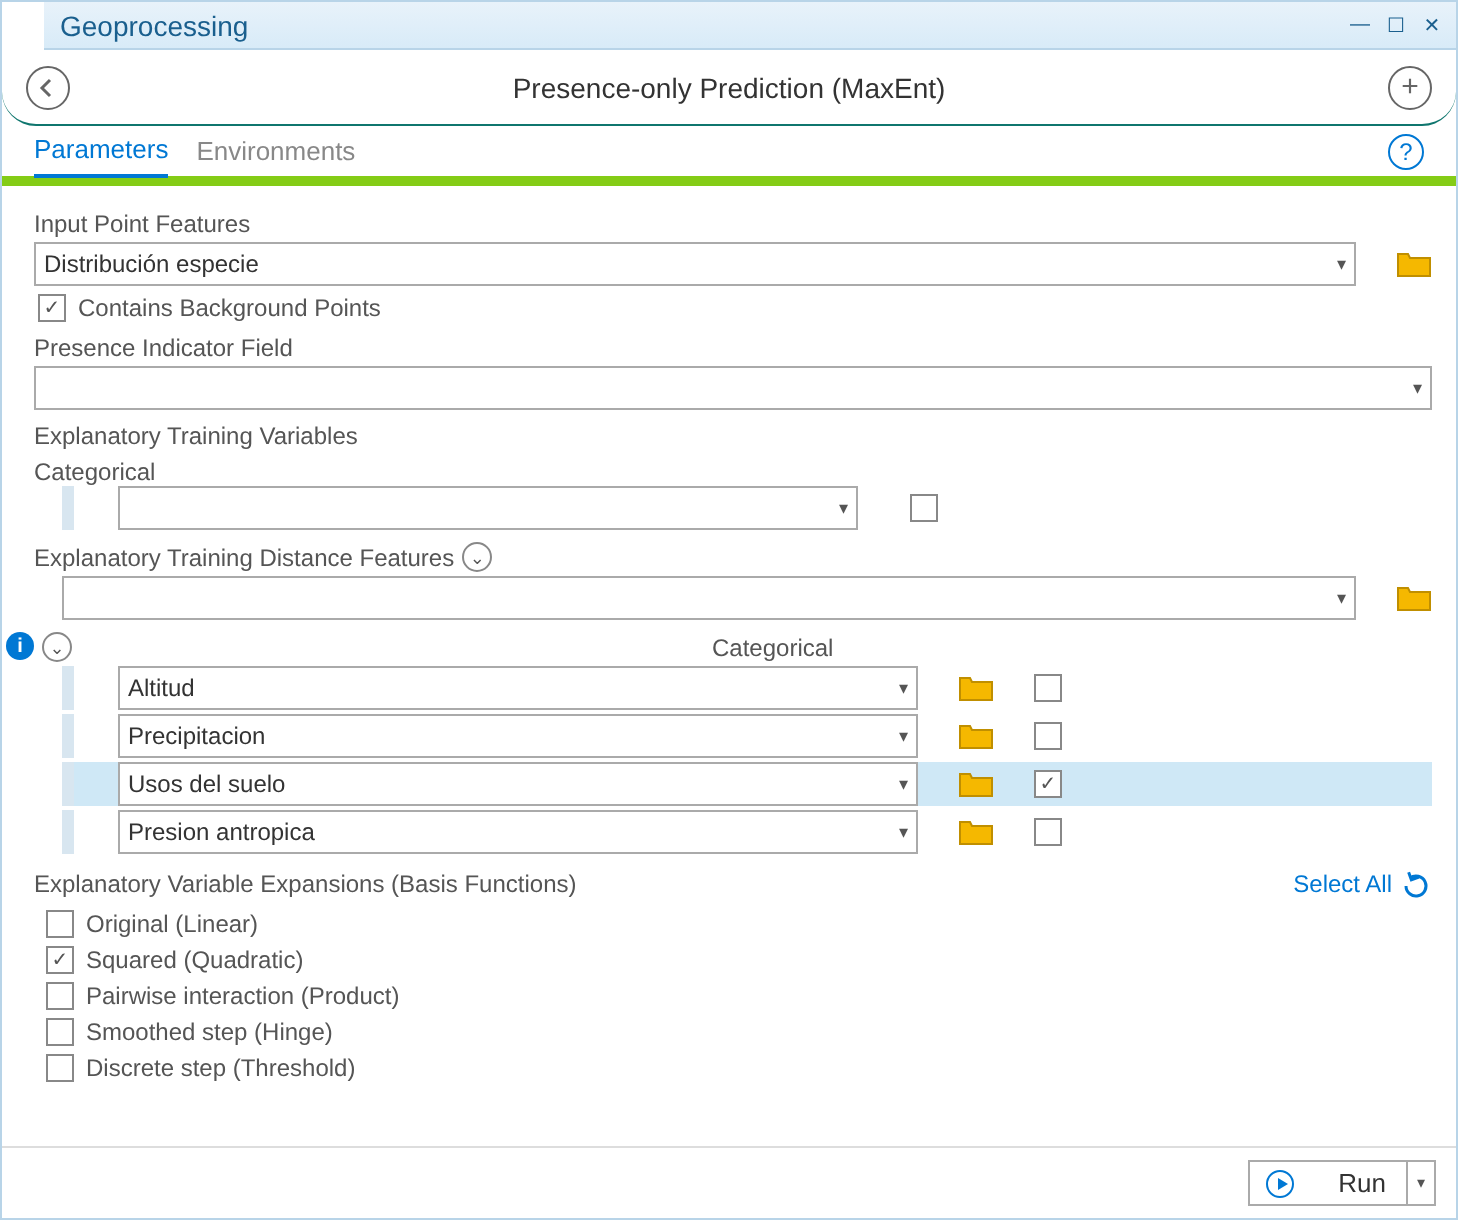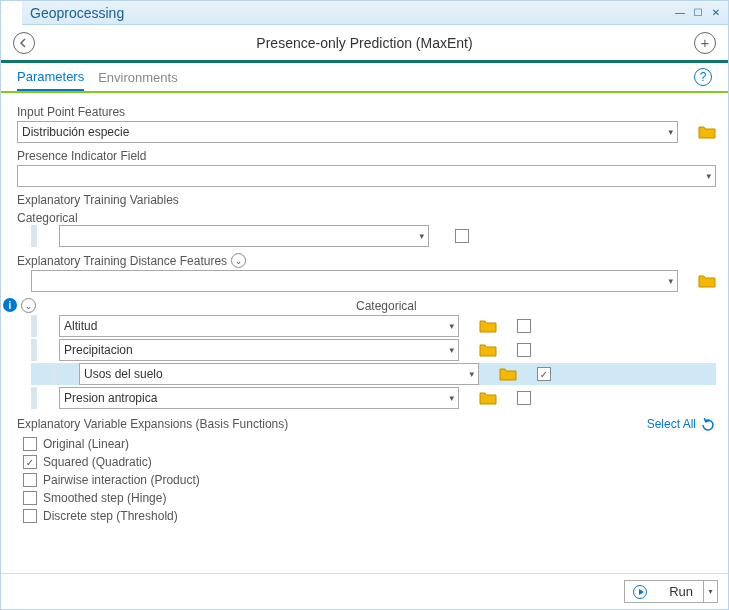--- a/index.html
+++ b/index.html
@@ -1,25 +1,25 @@
 <!DOCTYPE html>
 <html><head>
 <meta charset="utf-8">
 <style>
 * { box-sizing: border-box; margin: 0; padding: 0; font-family: "Segoe UI", Arial, sans-serif; }
 body { background: #fff; width: 729px; height: 610px; border: 1px solid #b8d4e8; display: flex; flex-direction: column; overflow: hidden; }
 .titlebar { background: linear-gradient(#e8f2fa, #d8ebf8); border-bottom: 1px solid #b8d4e8; height: 24px; display: flex; align-items: center; padding: 0 4px; margin-left: 21px; }
 .titlebar-title { color: #1a5f8e; font-size: 14px; flex: 1; padding-left: 4px; }
 .titlebar-ctrl { width: 16px; height: 14px; display: inline-flex; align-items: center; justify-content: center; cursor: pointer; color: #1a5f8e; font-size: 10px; margin-left: 2px; }
-.header { display: flex; align-items: center; height: 38px; padding: 0 12px; border-bottom: 3px solid #0f766e; }
+.header { display: flex; align-items: center; height: 38px; padding: 0 12px; border-bottom: 1px solid #0f766e; border-radius: 17px; }
 .back-btn { width: 22px; height: 22px; border: 1.5px solid #666; border-radius: 50%; display: flex; align-items: center; justify-content: center; cursor: pointer; }
 .back-btn svg { width: 10px; height: 10px; }
 .tool-title { flex: 1; text-align: center; font-size: 14px; color: #333; }
 .add-btn { width: 22px; height: 22px; border: 1.5px solid #666; border-radius: 50%; display: flex; align-items: center; justify-content: center; cursor: pointer; font-size: 15px; color: #666; }
-.tabs { display: flex; align-items: center; height: 30px; padding: 0 16px; border-bottom: 2px solid #84cc16; }
+.tabs { display: flex; align-items: center; height: 30px; padding: 0 16px; border-bottom: 5px solid #84cc16; }
 .tab { font-size: 13px; color: #888; padding: 5px 0; margin-right: 14px; cursor: pointer; }
 .tab.active { color: #0078d4; border-bottom: 2px solid #0078d4; font-weight: 400; }
 .help-icon { margin-left: auto; width: 18px; height: 18px; border: 1.5px solid #0078d4; border-radius: 50%; color: #0078d4; font-size: 12px; display: flex; align-items: center; justify-content: center; cursor: pointer; }
 .scroll { flex: 1; overflow-y: auto; padding: 6px 12px 6px 16px; position: relative; }
 .scroll::-webkit-scrollbar { width: 10px; }
 .scroll::-webkit-scrollbar-track { background: #f0f0f0; }
 .scroll::-webkit-scrollbar-thumb { background: #c8c8c8; border-radius: 2px; }
 .label { font-size: 12px; color: #555; margin-top: 6px; margin-bottom: 2px; display: flex; align-items: center; }
 .row { display: flex; align-items: center; gap: 20px; margin-bottom: 2px; }
 .combo { flex: 1; height: 22px; border: 1px solid #aaa; background: #fff; font-size: 12px; padding: 0 4px; cursor: pointer; display: flex; align-items: center; position: relative; color: #333; }
@@ -27,21 +27,21 @@
 .folder-icon { width: 18px; height: 16px; cursor: pointer; }
 .folder-icon svg { width: 18px; height: 16px; }
 .checkbox { width: 14px; height: 14px; border: 1px solid #888; background: #fff; display: inline-flex; align-items: center; justify-content: center; cursor: pointer; font-size: 10px; color: #555; }
 .checkbox.checked::after { content: "✓"; }
 .check-row { display: flex; align-items: center; gap: 6px; margin: 4px 0 6px 2px; font-size: 12px; color: #555; }
 .expand { width: 15px; height: 15px; border: 1px solid #888; border-radius: 50%; display: inline-flex; align-items: center; justify-content: center; margin-left: 4px; cursor: pointer; font-size: 9px; color: #555; }
 .sub-hdr { display: flex; font-size: 12px; color: #555; margin-top: 4px; }
 .sub-hdr .col1 { padding-left: 4px; }
 .indent { margin-left: 14px; }
 .handle { width: 6px; height: 22px; background: #d8e6f0; margin-right: 2px; }
-.sel { background: #cfe8f6; padding-left: 20px; }
+.sel { background: #cfe8f6; }
 .info-icon { position: absolute; left: -14px; width: 14px; height: 14px; border-radius: 50%; background: #0078d4; color: #fff; font-size: 10px; font-weight: bold; display: flex; align-items: center; justify-content: center; }
 .raster-wrap { position: relative; }
 .basis-hdr { display: flex; margin-top: 8px; }
 .basis-hdr .title { font-size: 12px; color: #555; flex: 1; }
 .select-all { font-size: 12px; color: #0078d4; cursor: pointer; margin-right: 4px; }
 .reset-icon { width: 16px; height: 16px; cursor: pointer; color: #0078d4; display: flex; align-items: center; justify-content: center; }
 .basis-list { margin-top: 4px; }
 .basis-list .check-row { margin: 4px 0 4px 6px; }
 .footer { border-top: 1px solid #ddd; padding: 6px 10px; display: flex; justify-content: flex-end; }
 .run-btn { display: flex; align-items: center; gap: 22px; border: 1px solid #aaa; background: #fff; padding: 3px 10px 3px 8px; cursor: pointer; font-size: 13px; color: #333; }
@@ -83,20 +83,24 @@
     <div class="combo">
         <span>Distribución especie</span>
       </div>
     <span class="folder-icon">
       <svg viewBox="0 0 18 16">
           <path d="M1 3h5l1 2h10v9H1z" fill="#f5b800" stroke="#c08f00"></path>
         </svg>
     </span>
   </div>
 
+  <div class="check-row">
+    <span class="checkbox checked"></span>
+    <span>Contains Background Points</span>
+  </div>
 
   <div class="label">Presence Indicator Field</div>
   <div class="row">
     <div class="combo">
         <span></span>
       </div>
   </div>
 
   <div class="label">Explanatory Training Variables</div>
   <div class="sub-hdr">

